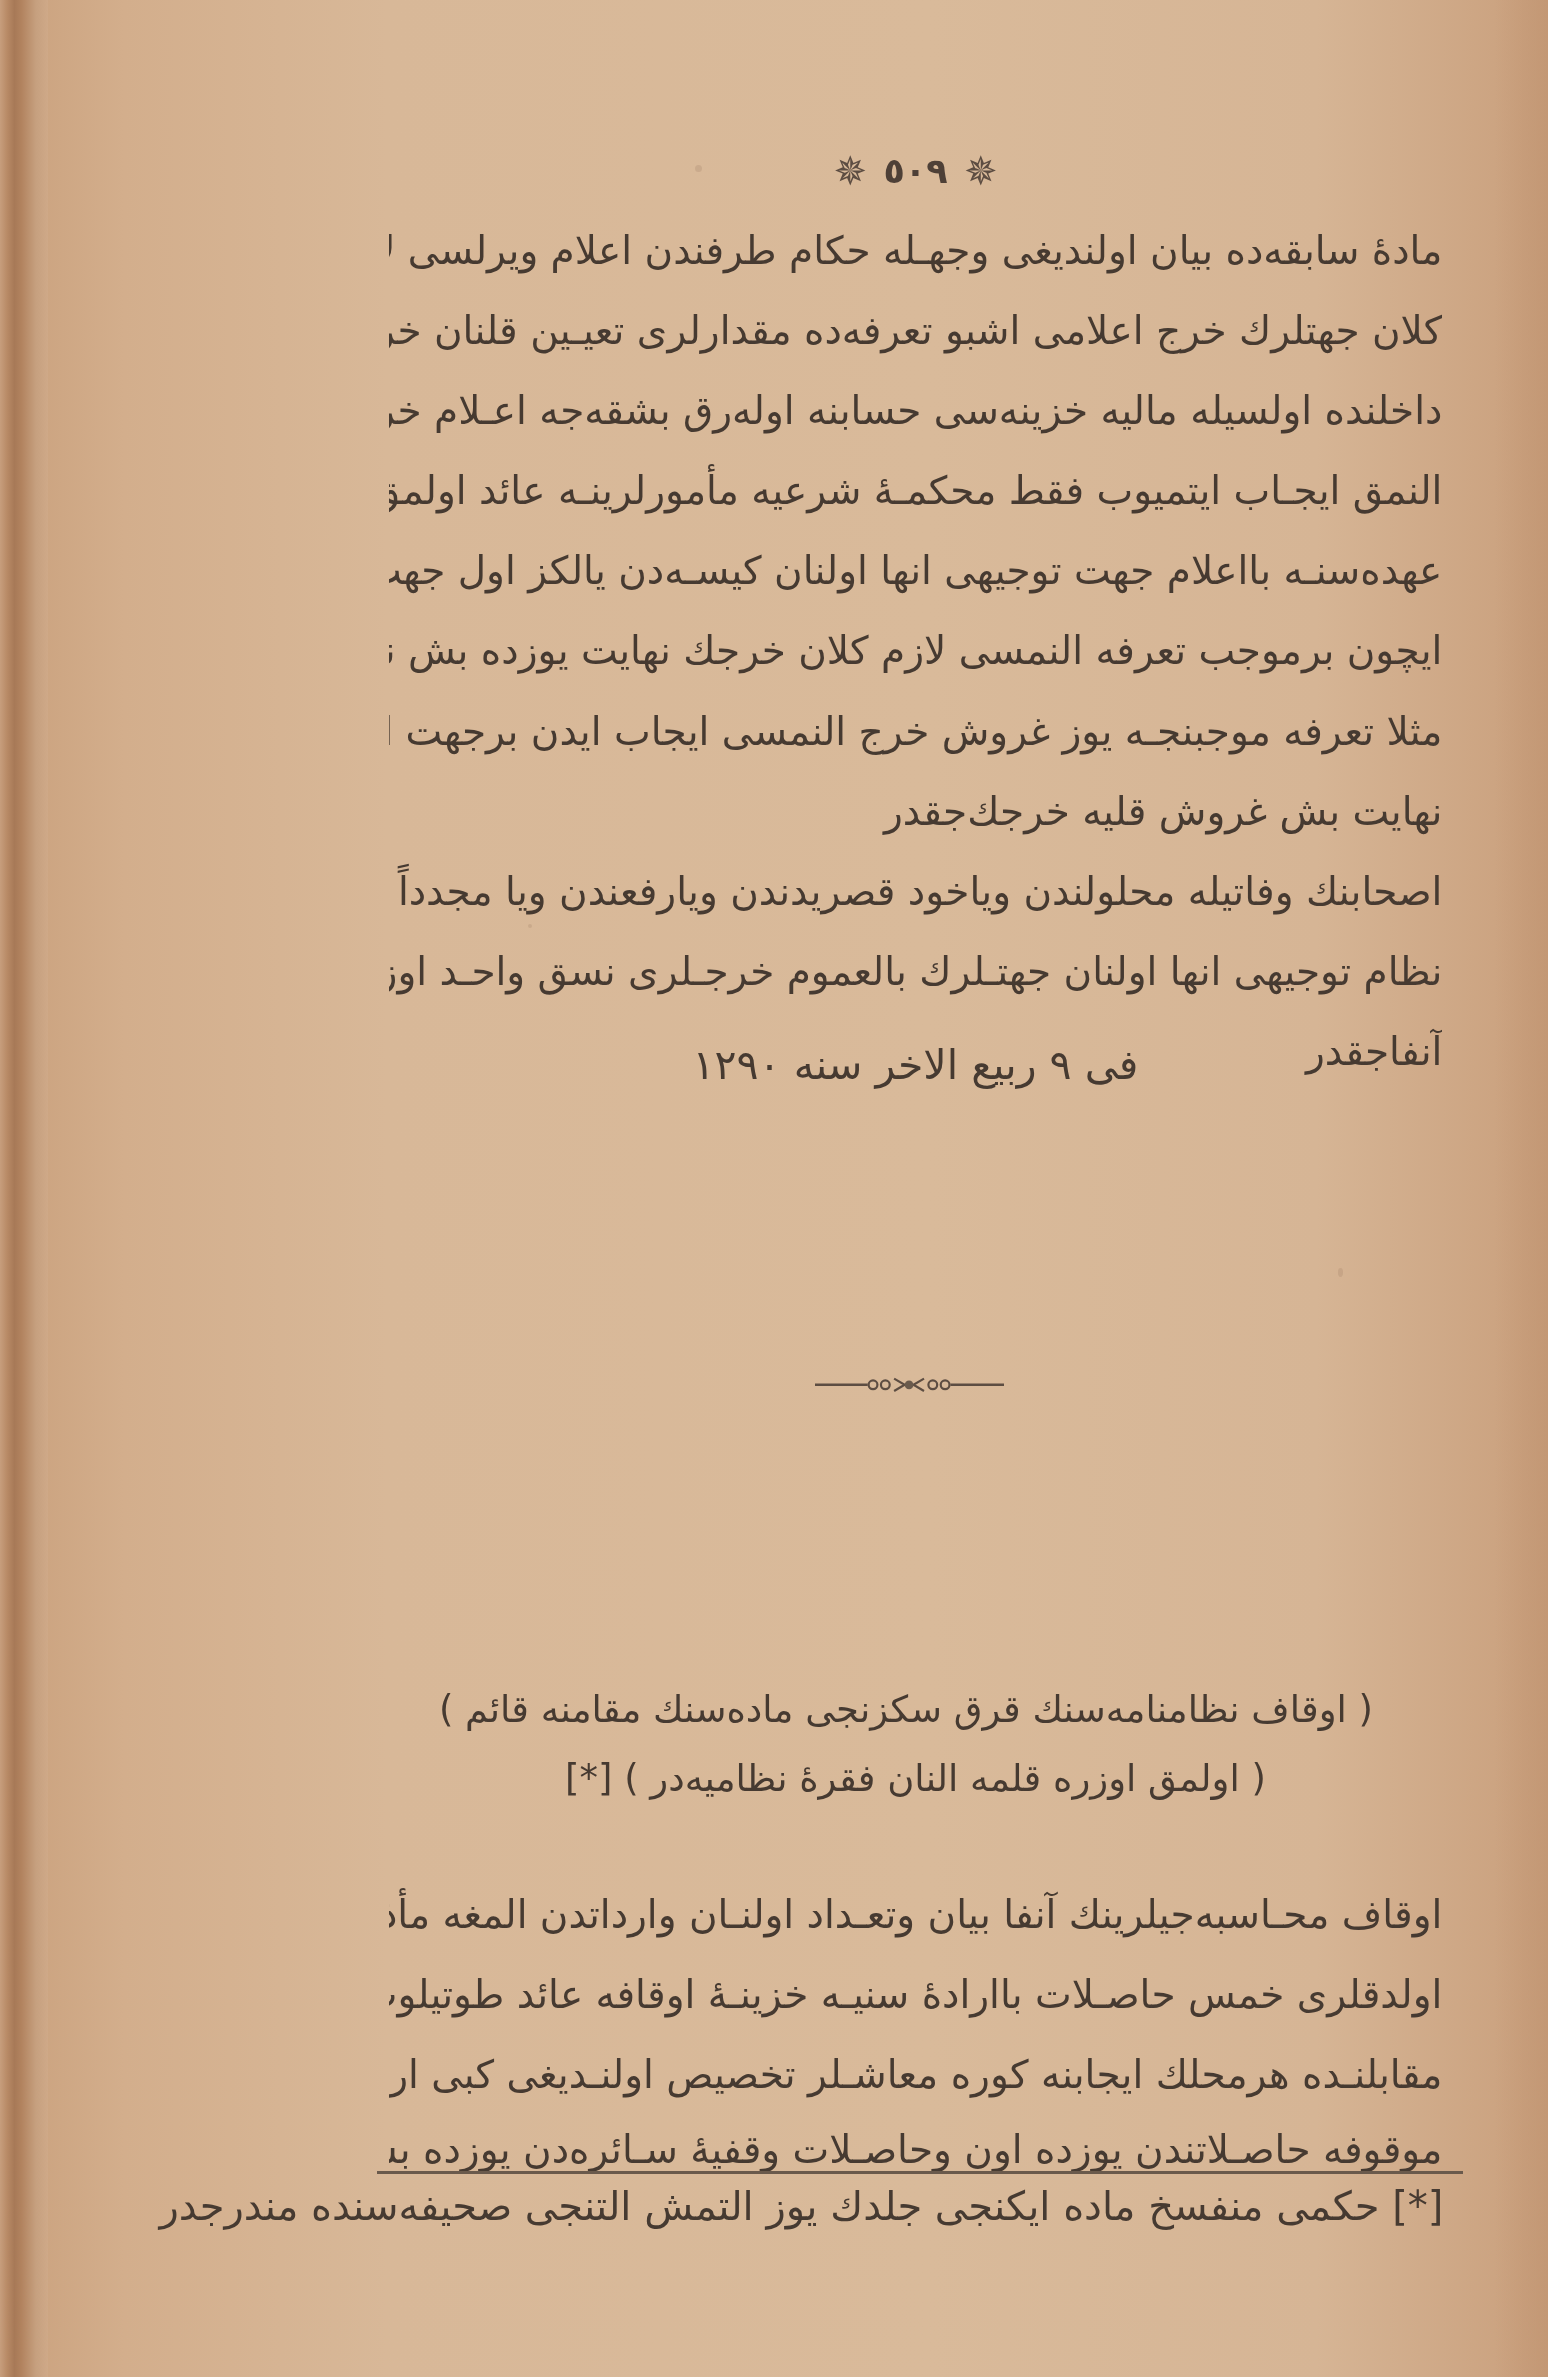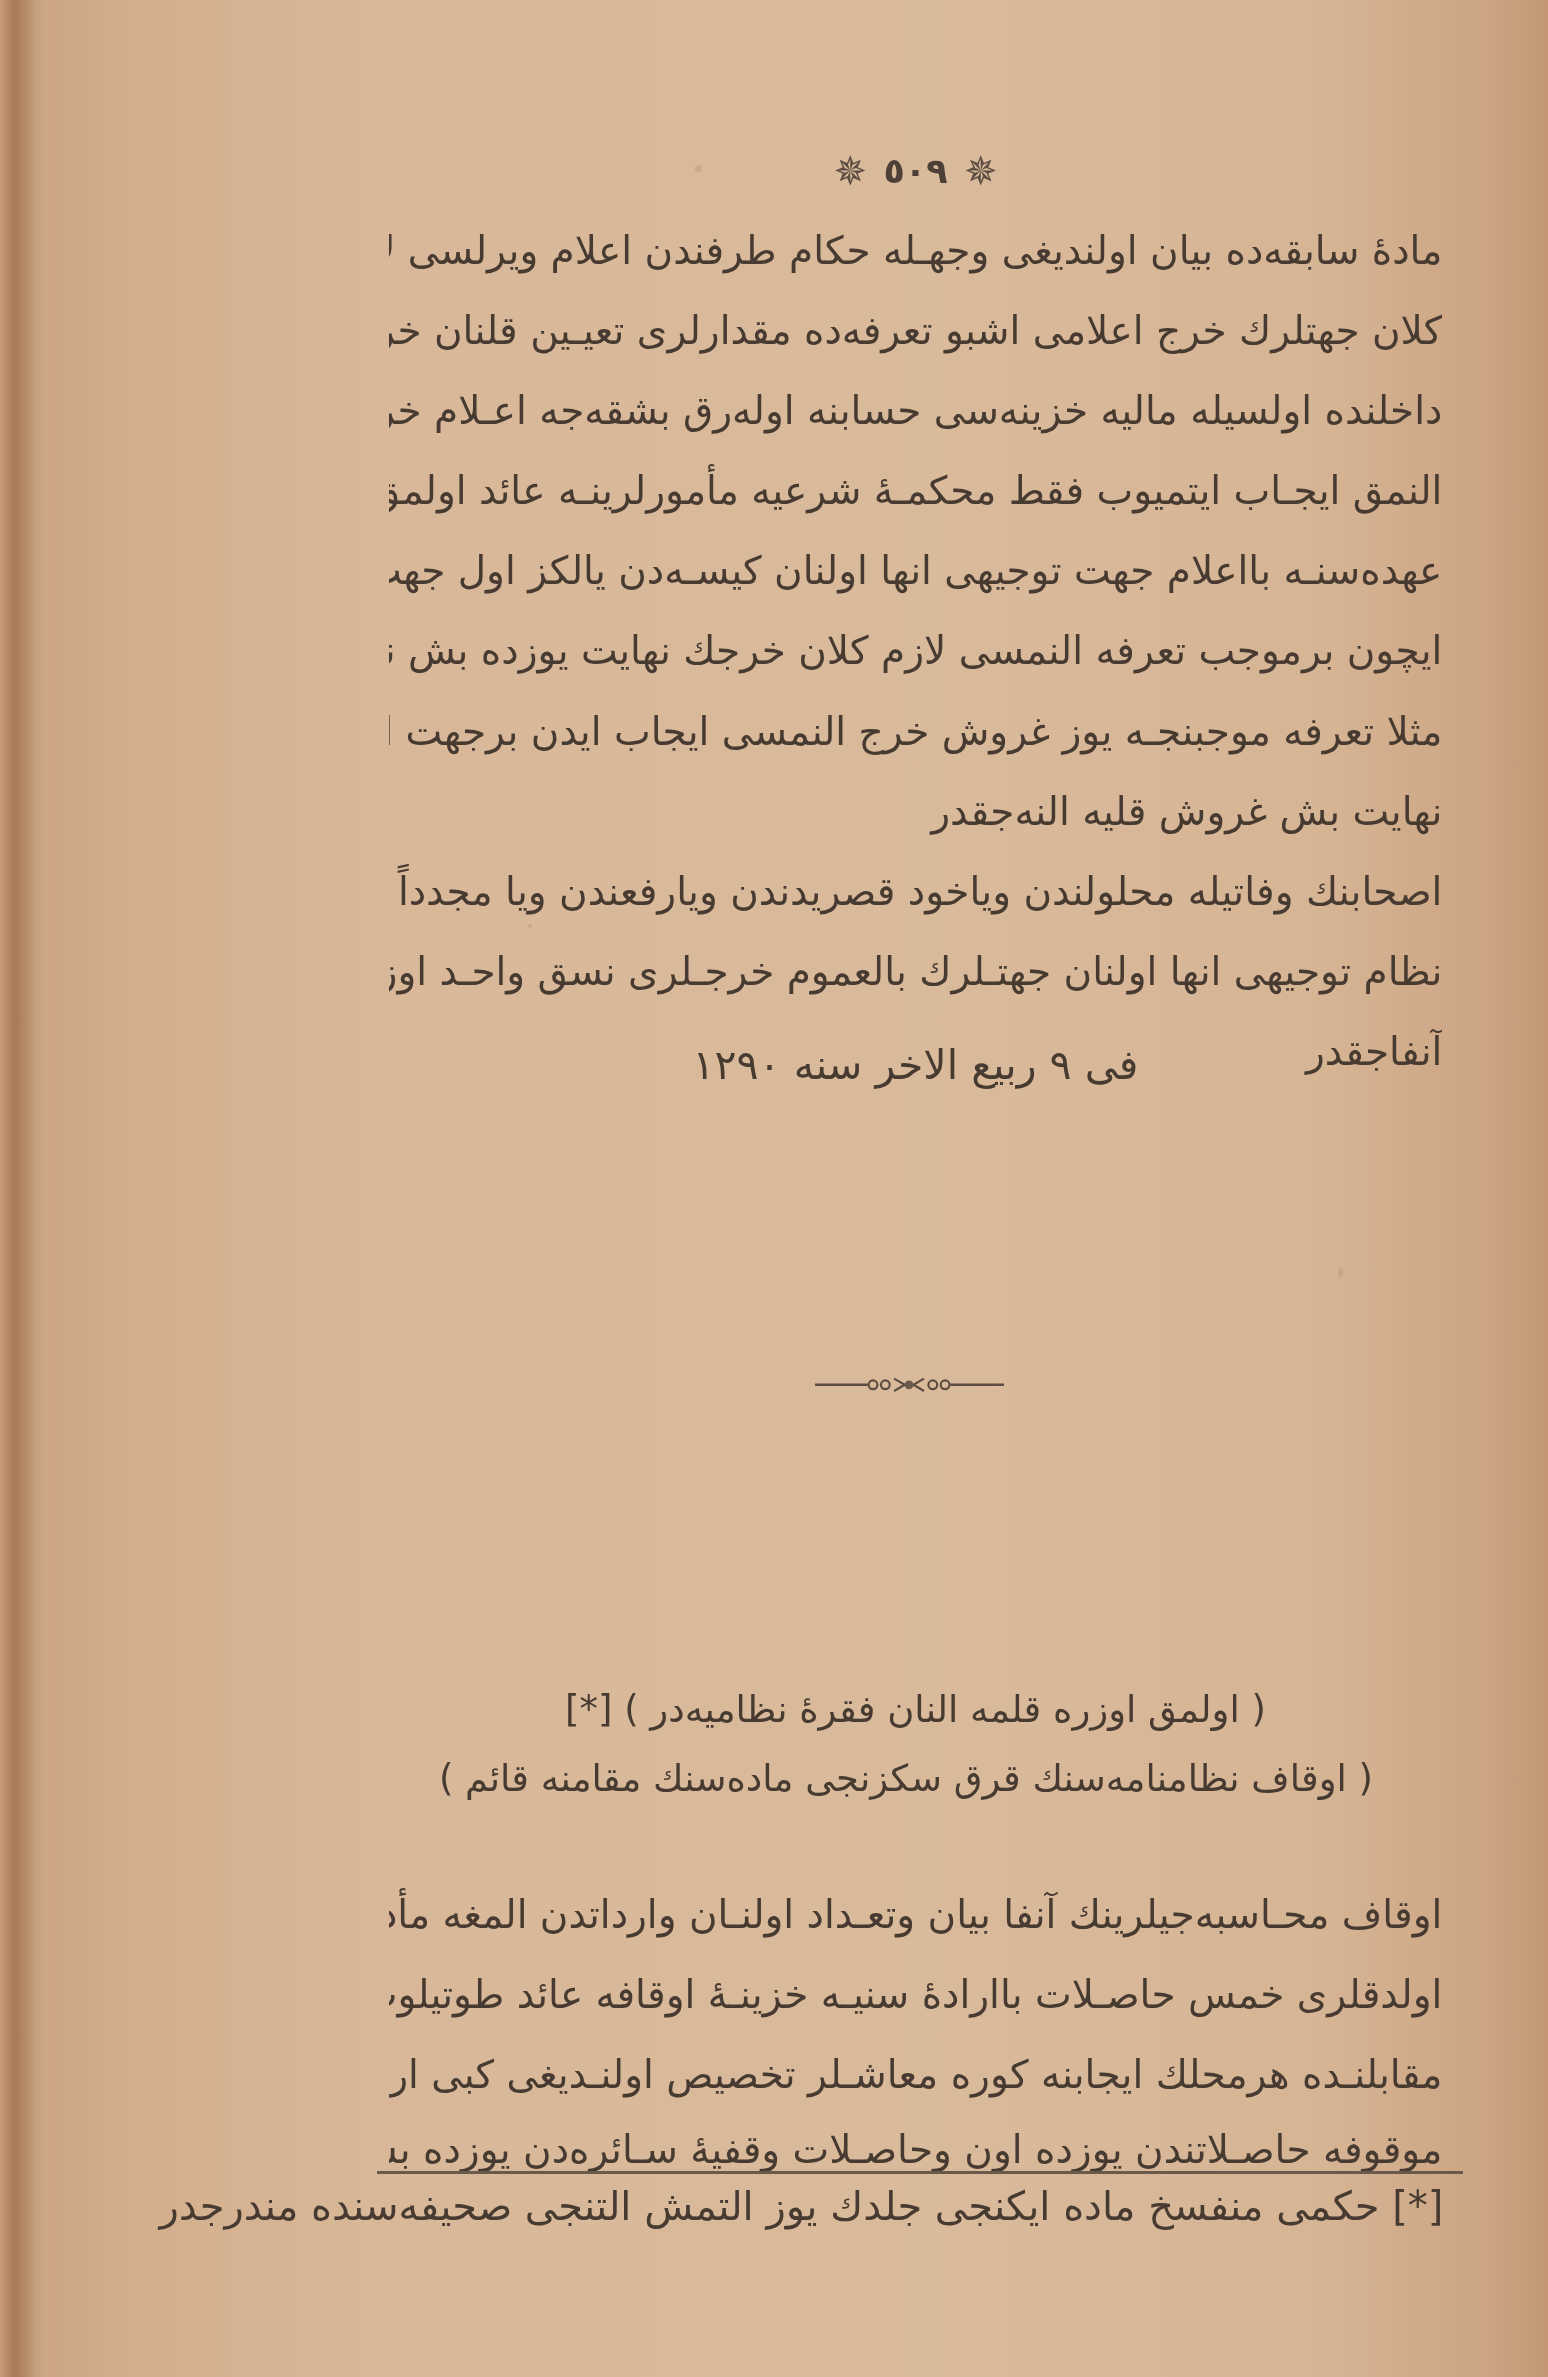--- a/index.html
+++ b/index.html
@@ -159,21 +159,21 @@
     <span class="line">مادهٔ سابقه‌ده بیان اولندیغی وجهـله حکام طرفندن اعلام ویرلسی لازم</span>
     <span class="line">کلان جهتلرك خرج اعلامی اشبو تعرفه‌ده مقدارلری تعیـین قلنان خرجلرك</span>
     <span class="line">داخلنده اولسیله مالیه خزینه‌سی حسابنه اوله‌رق بشقه‌جه اعـلام خرجی</span>
     <span class="line">النمق ایجـاب ایتمیوب فقط محکمـهٔ شرعیه مأمورلرینـه عائد اولمق اوزره</span>
     <span class="line">عهده‌سنـه بااعلام جهت توجیهی انها اولنان کیسـه‌دن یالکز اول جهت</span>
     <span class="line">ایچون برموجب تعرفه النمسی لازم کلان خرجك نهایت یوزده بش نسبتنده</span>
   </div>
 
   <div class="text-block" style="top:676px;">
     <span class="line">مثلا تعرفه موجبنجـه یوز غروش خرج النمسی ایجاب ایدن برجهت ایچون</span>
-    <span class="line short">نهایت بش غروش قلیه النه‌جقدر</span>
+    <span class="line short">نهایت بش غروش قلیه خرجك‌جقدر</span>
   </div>
 
   <div class="text-block" style="top:836px;">
     <span class="line">اصحابنك وفاتیله محلولندن ویاخود قصریدندن ویارفعندن ویا مجدداً برموجب</span>
     <span class="line">نظام توجیهی انها اولنان جهتـلرك بالعموم خرجـلری نسق واحـد اوزره</span>
     <span class="line short">آنفا‌جقدر</span>
   </div>
 
   <div class="date-line">فی ۹ ربیع الاخر سنه ۱۲۹۰</div>
 
@@ -182,22 +182,22 @@
     <circle cx="66" cy="10" r="5" fill="none" stroke="#5d4d42" stroke-width="2.5"></circle>
     <circle cx="80" cy="10" r="5" fill="none" stroke="#5d4d42" stroke-width="2.5"></circle>
     <path d="M90 3 L102 10 L90 17 M124 3 L112 10 L124 17" fill="none" stroke="#5d4d42" stroke-width="2.5"></path>
     <circle cx="107" cy="10" r="5" fill="#6a5a4c"></circle>
     <circle cx="134" cy="10" r="5" fill="none" stroke="#5d4d42" stroke-width="2.5"></circle>
     <circle cx="148" cy="10" r="5" fill="none" stroke="#5d4d42" stroke-width="2.5"></circle>
     <line x1="154" y1="10" x2="215" y2="10" stroke="#5d4d42" stroke-width="3"></line>
   </svg>
 
   <div class="title-block" style="top:1659px;">
+    <span class="title-line">( اوقاف نظامنامه‌سنك قرق سکزنجی ماده‌سنك مقامنه قائم )</span>
     <span class="title-line">( اولمق اوزره قلمه النان فقرهٔ نظامیه‌در ) [*]</span>
-    <span class="title-line">( اوقاف نظامنامه‌سنك قرق سکزنجی ماده‌سنك مقامنه قائم )</span>
   </div>
 
   <div class="text-block" style="top:1859px;">
     <span class="line">اوقاف محـاسبه‌جیلرینك آنفا بیان وتعـداد اولنـان وارداتدن المغه مأذون</span>
     <span class="line">اولدقلری خمس حاصـلات باارادهٔ سنیـه خزینـهٔ اوقافه عائد طوتیلوب</span>
     <span class="line">مقابلنـده هرمحلك ایجابنه کوره معاشـلر تخصیص اولنـدیغی کبی اراضیٔ</span>
     <span class="line" style="height:69px; line-height:69px;">موقوفه حاصـلاتندن یوزده اون وحاصـلات وقفیهٔ سـائره‌دن یوزده بش</span>
   </div>
 
   <div class="footnote-rule"></div>

